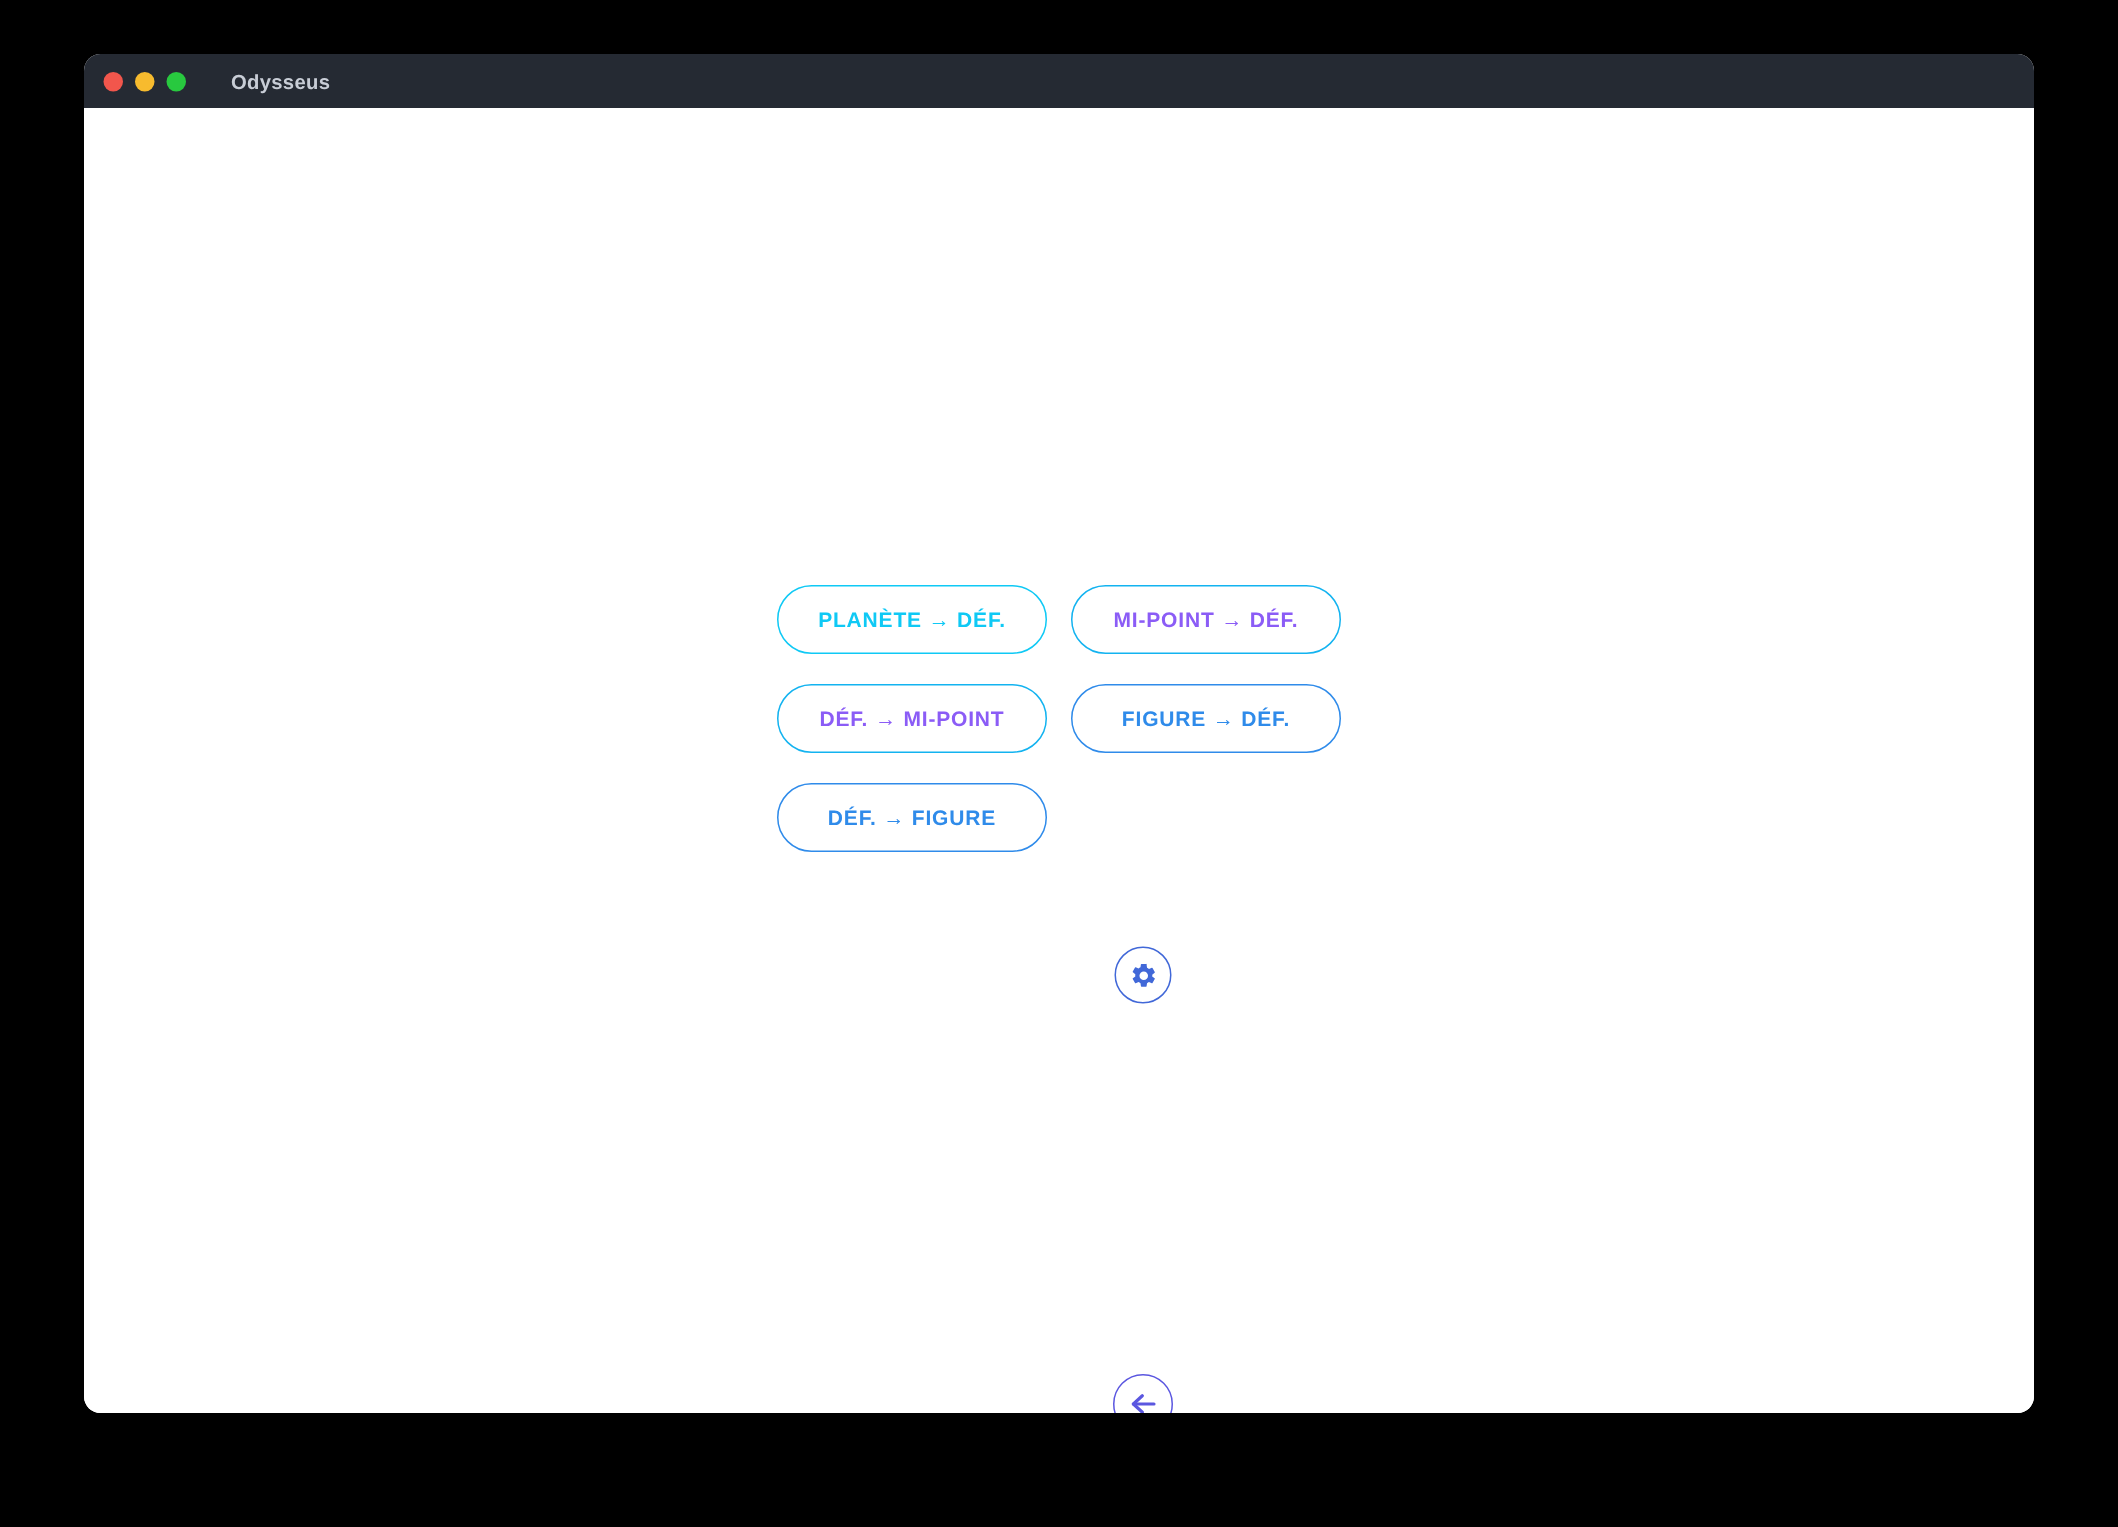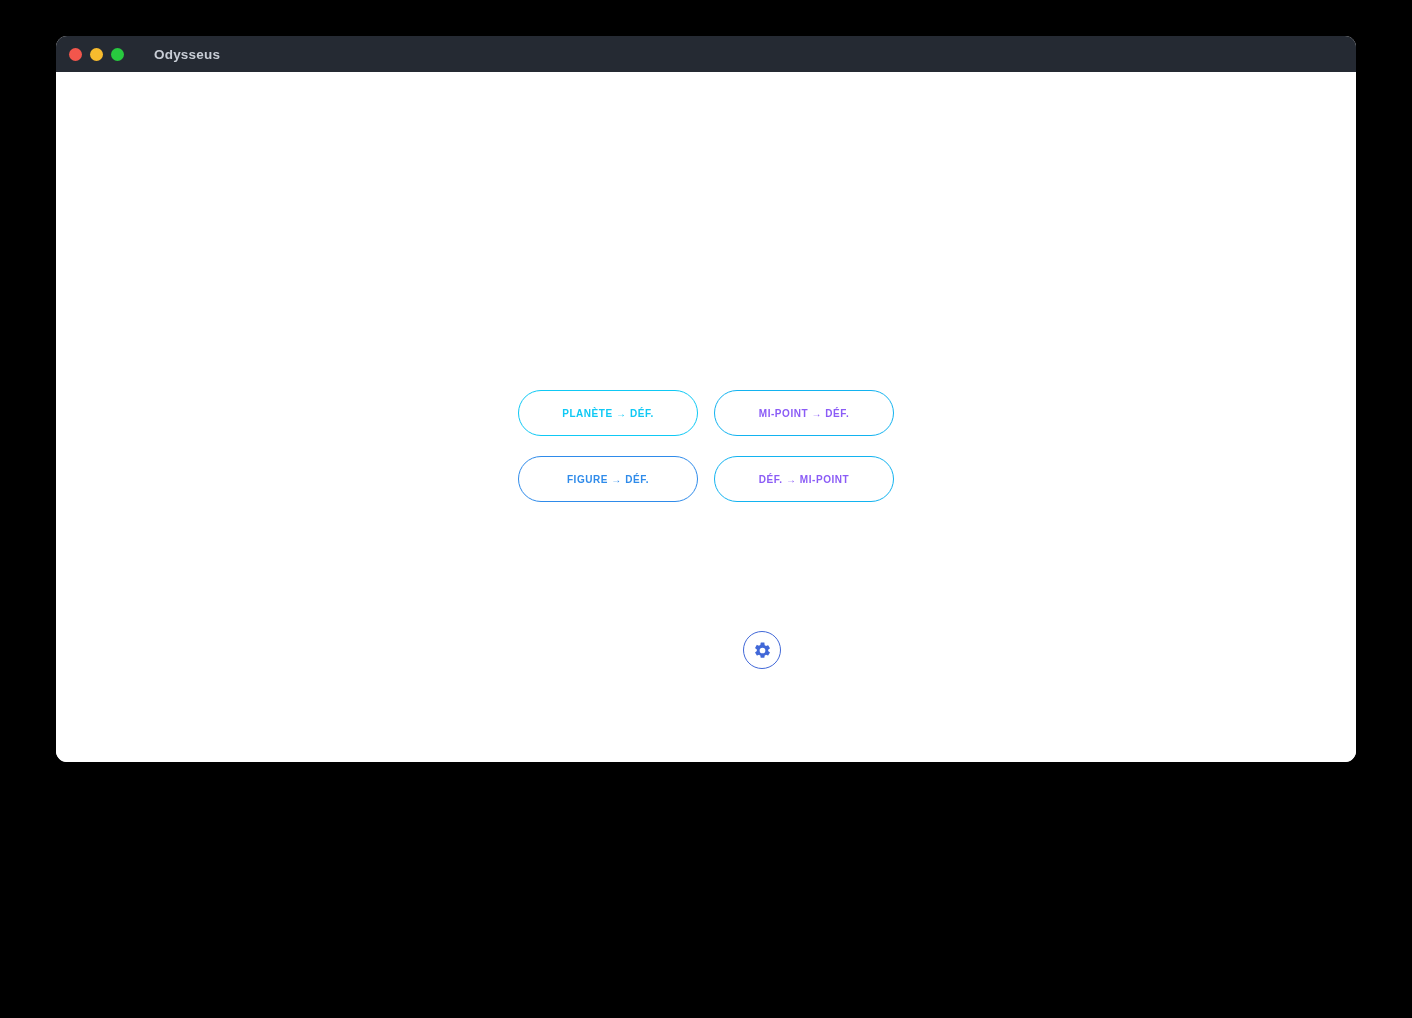--- a/index.html
+++ b/index.html
@@ -18,21 +18,21 @@
     height: 1018px;
     background: #000000;
   }
 
   
   #window {
     position: absolute;
     left: 56px;
     top: 36px;
     width: 1300px;
-    height: 726px;
+    height: 906px;
     border-radius: 11px;
     background: #ffffff;
     overflow: hidden;
     display: flex;
     flex-direction: column;
   }
 
   #titlebar {
     height: 36px;
     flex: 0 0 36px;
@@ -80,21 +80,21 @@
     row-gap: 20px;
     justify-content: start;
   }
 
   .pill {
     height: 46px;
     border-radius: 23px;
     background: #ffffff;
     border: 1.6px solid #19c5f2;
     color: #19c5f2;
-    font-size: 10px;
+    font-size: 14px;
     font-weight: bold;
     letter-spacing: 0.55px;
     display: flex;
     align-items: center;
     justify-content: center;
     white-space: nowrap;
     cursor: pointer;
     font-family: "Liberation Sans", sans-serif;
     padding: 0 6px;
   }
@@ -149,22 +149,23 @@
       <span class="light min"></span>
       <span class="light max"></span>
       <span id="window-title">Odysseus</span>
     </div>
 
     <div id="content">
 
       <div id="button-grid">
         <div class="pill row1">PLANÈTE → DÉF.</div>
         <div class="pill row2">MI-POINT → DÉF.</div>
+        <div class="pill row2">DÉF. → MI-POINT</div>
         <div class="pill row3">FIGURE → DÉF.</div>
-        <div class="pill row2">DÉF. → MI-POINT</div>
+        <div class="pill row3">DÉF. → FIGURE</div>
       </div>
 
       <div id="gear-button">
         <span>
           <svg width="19" height="19" viewBox="0 0 24 24" aria-hidden="true">
             <path fill="#4168d8" d="M19.14 12.94a7.07 7.07 0 0 0 .06-.94 7.07 7.07 0 0 0-.06-.94l2.03-1.58a.49.49 0 0 0 .12-.62l-1.92-3.32a.49.49 0 0 0-.59-.22l-2.39.96a7.03 7.03 0 0 0-1.62-.94l-.36-2.54A.48.48 0 0 0 13.93 2h-3.84a.48.48 0 0 0-.47.4l-.36 2.54c-.59.24-1.13.56-1.62.94l-2.39-.96a.49.49 0 0 0-.59.22L2.74 8.46a.48.48 0 0 0 .12.62l2.03 1.58a7.3 7.3 0 0 0 0 1.88l-2.03 1.58a.49.49 0 0 0-.12.62l1.92 3.32c.12.22.38.3.59.22l2.39-.96c.5.38 1.03.7 1.62.94l.36 2.54c.04.24.24.4.47.4h3.84c.24 0 .44-.16.47-.4l.36-2.54c.59-.24 1.13-.56 1.62-.94l2.39.96c.22.08.47 0 .59-.22l1.92-3.32a.49.49 0 0 0-.12-.62l-2.03-1.58zM12 15.6A3.6 3.6 0 1 1 12 8.4a3.6 3.6 0 0 1 0 7.2z"></path>
           </svg>
         </span>
       </div>
 

